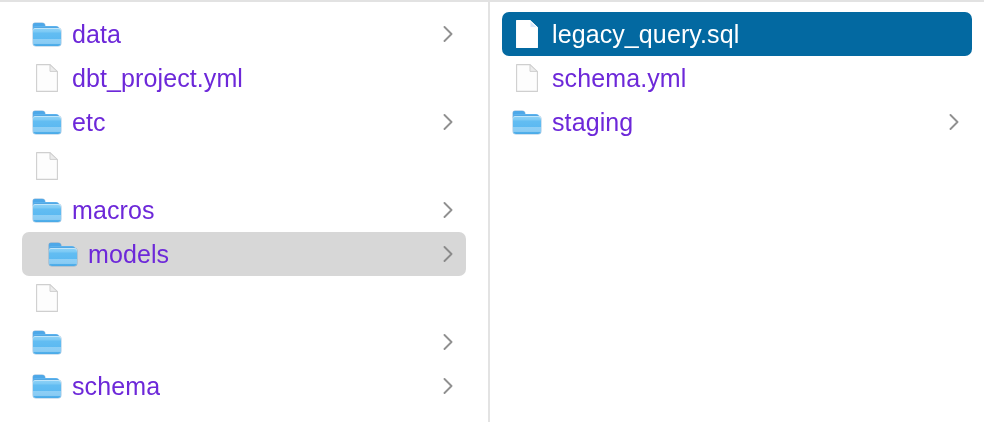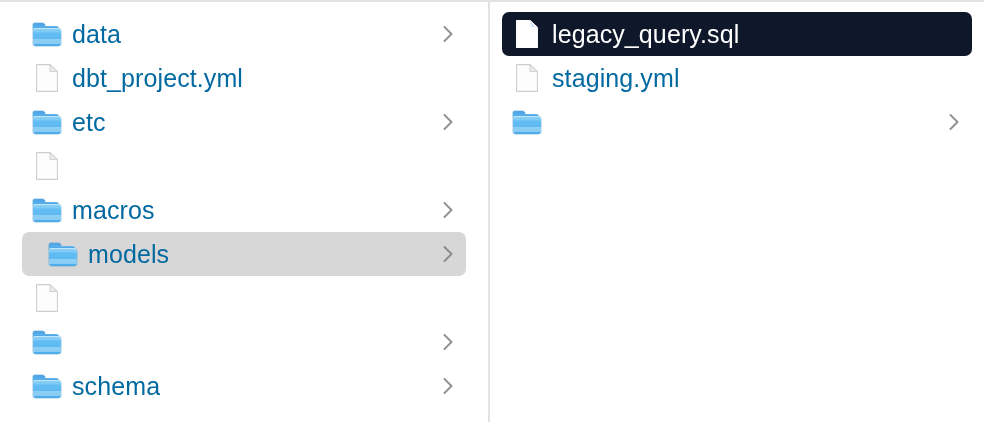--- a/index.html
+++ b/index.html
@@ -50,33 +50,33 @@
     user-select: none;
   }
   .column.right .row {
     margin: 0 12px 0 12px;
   }
   .row.selected-gray {
     background: #d7d7d7;
     padding-left: 26px;
   }
   .row.selected-blue {
-    background: #0f172a;
+    background: #0369a1;
   }
   .row .icon {
     flex: 0 0 auto;
     width: 30px;
     height: 34px;
     position: relative;
     margin-right: 10px;
   }
   .row .label {
     font-size: 25px;
     line-height: 30px;
-    color: #0369a1;
+    color: #6d28d9;
     letter-spacing: 0.1px;
     white-space: nowrap;
     overflow: hidden;
     text-overflow: ellipsis;
   }
   .row.selected-blue .label {
     color: #ffffff;
   }
   .row .chevron {
     position: absolute;
@@ -302,32 +302,33 @@
         </div>
         <div class="row">
           <span class="icon">
             <span class="ic-doc">
               <svg width="22" height="28" viewBox="0 0 22 28">
                 <path d="M0.6 0.6 H14 L21.4 7.6 V27.4 H0.6 Z" fill="#fdfdfd" stroke="#cfcfcf" stroke-width="1.1" stroke-linejoin="round"></path>
                 <path d="M14 0.8 V7.4 H21.2 Z" fill="#ececec" stroke="#cfcfcf" stroke-width="1" stroke-linejoin="round"></path>
               </svg>
             </span>
           </span>
-          <span class="label">staging.yml</span>
-        </div>
-        <div class="row">
-          <span class="icon">
-            <span class="ic-folder">
-              <span class="tab"></span>
-              <span class="tab2"></span>
-              <span class="body">
-                <span class="band"></span>
-              </span>
-            </span>
-          </span>
+          <span class="label">schema.yml</span>
+        </div>
+        <div class="row">
+          <span class="icon">
+            <span class="ic-folder">
+              <span class="tab"></span>
+              <span class="tab2"></span>
+              <span class="body">
+                <span class="band"></span>
+              </span>
+            </span>
+          </span>
+          <span class="label">staging</span>
           <span class="chevron">
             <svg width="12" height="18" viewBox="0 0 12 18">
               <path d="M2.5 2 L9.5 9 L2.5 16" fill="none" stroke="#7d7d7d" stroke-width="1.9" stroke-linecap="round" stroke-linejoin="round"></path>
             </svg>
           </span>
         </div>
       </div>
   </div>
 
 </div>

